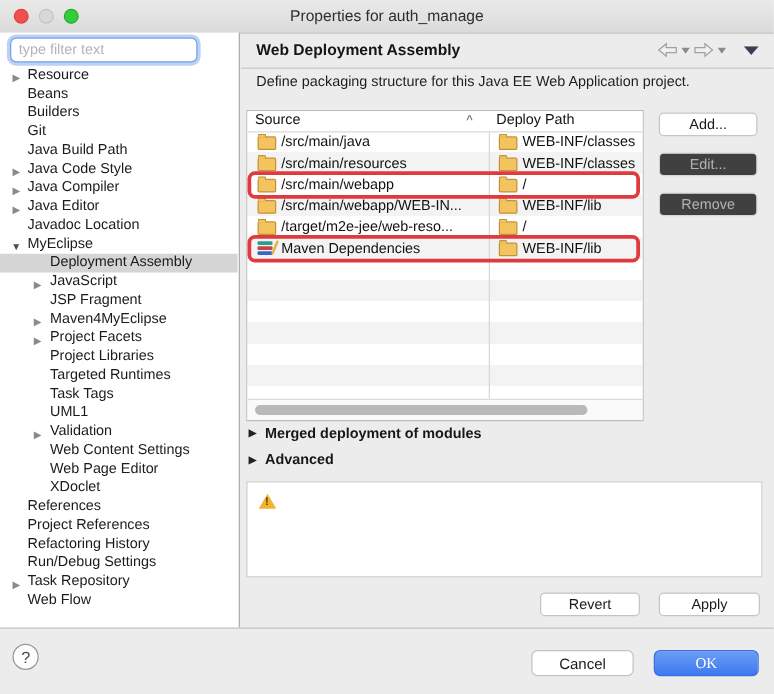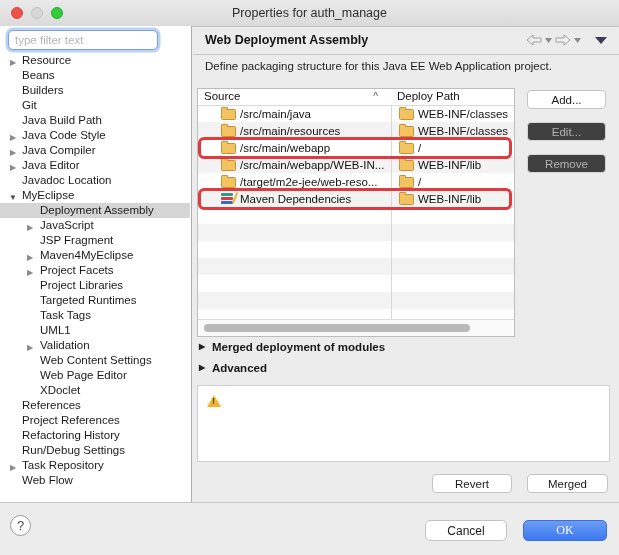--- a/index.html
+++ b/index.html
@@ -51,21 +51,21 @@
     font-size:11.5px;color:#111;background:#fff;z-index:2;}
   .th-source{position:absolute;left:6px;top:1px;}
   .sort-caret{position:absolute;left:175px;top:1px;font-size:9px;color:#777;font-weight:bold;}
   .th-deploy{position:absolute;left:199px;top:1px;}
   .col-divider{position:absolute;left:193px;top:0;bottom:16px;width:1px;background:#d8d8d8;z-index:1;}
   .tbody{position:absolute;left:0;right:0;top:16px;bottom:16px;
     background:repeating-linear-gradient(to bottom,#ffffff 0 17px,#f3f3f3 17px 34px);}
   .trow{height:17px;display:flex;position:relative;}
   .cell{display:flex;align-items:center;gap:4px;font-size:11.5px;color:#111;
     white-space:nowrap;overflow:hidden;box-sizing:border-box;z-index:2;}
-  .cell.src{width:193px;padding-left:23px;}
+  .cell.src{width:193px;padding-left:8px;}
   .cell.dep{flex:1;padding-left:8px;}
   .trow.highlighted::after{content:"";position:absolute;left:0;right:2px;top:-2.5px;bottom:-2.5px;
     border:3px solid #e03a3e;border-radius:6px;z-index:6;pointer-events:none;}
   
   .folder-shape{width:13px;height:9px;background:#f2c35f;border:1px solid #c3923a;
     border-radius:1.5px;position:relative;flex:none;margin-top:2px;}
   .folder-shape::before{content:"";position:absolute;top:-3px;left:-1px;width:5px;height:2px;
     background:#f2c35f;border:1px solid #c3923a;border-bottom:none;border-radius:1.5px 1.5px 0 0;}
   
   .maven-shape{display:none;width:15px;height:13px;position:relative;flex:none;}
@@ -362,18 +362,18 @@
 <div class="section" style="top:362px;">
   <span class="s-tri">▶</span>
   <span>Advanced</span>
 </div>
 
 <div class="warnbox">
   <span class="warn-icon"></span>
 </div>
 
 <button class="rbtn" style="left:432px;width:80px;">Revert</button>
-<button class="rbtn" style="left:527px;width:81px;">Merged</button>
+<button class="rbtn" style="left:527px;width:81px;">Apply</button>
 
 <div class="footer-sep"></div>
 <button class="help-btn">?</button>
 <button class="cancel-btn">Cancel</button>
 <button class="ok-btn">OK</button>
 
 </body></html>

